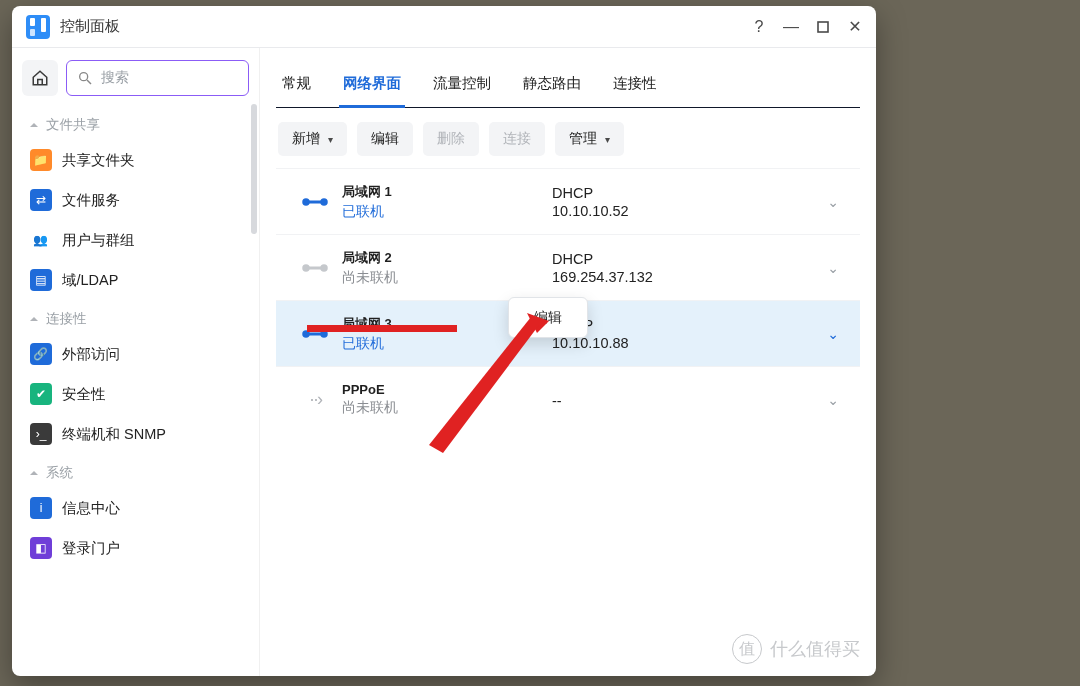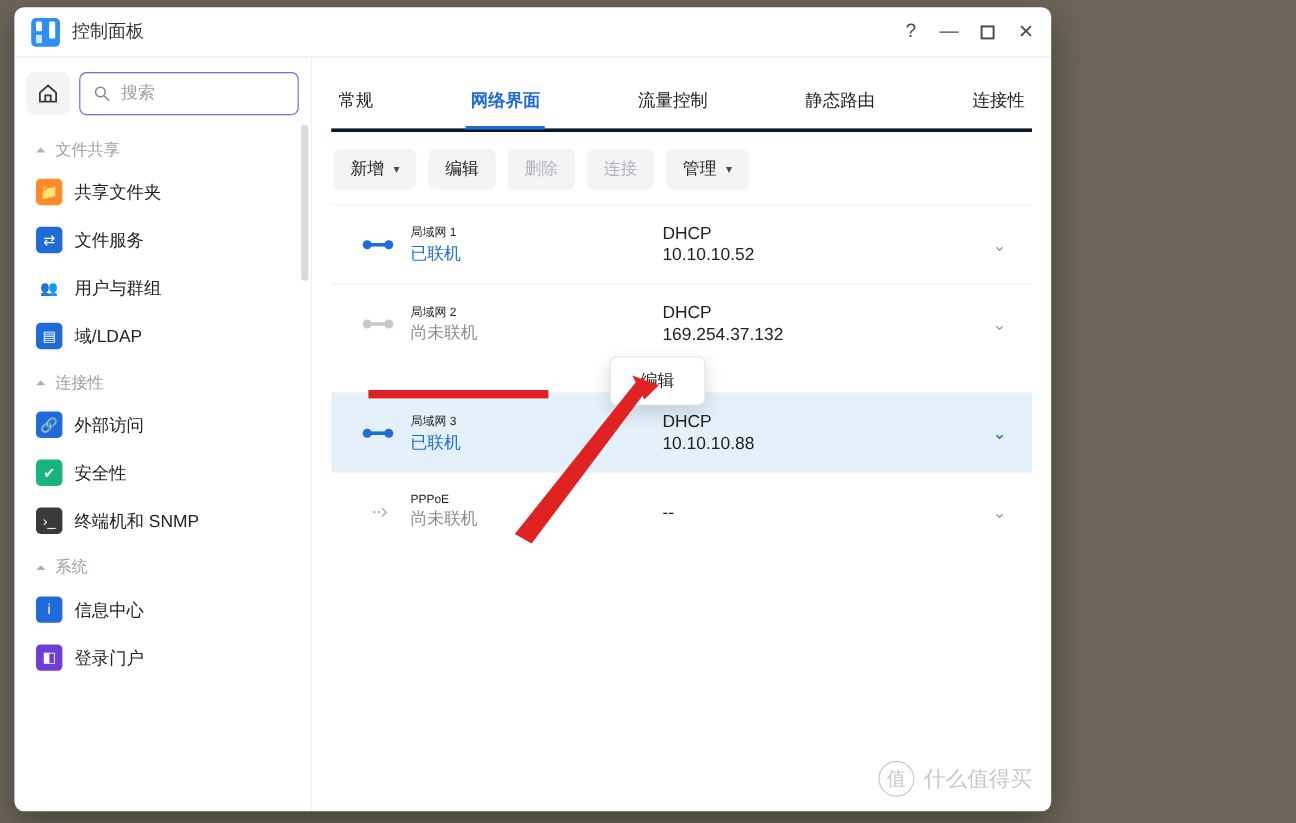--- a/index.html
+++ b/index.html
@@ -28,37 +28,37 @@
   .search-input svg { width:16px; height:16px; stroke:#888; fill:none; stroke-width:2; margin-right:8px; }
   .search-input span { font-size:14px; color:#9aa0a6; }
   .group-hdr { display:flex; align-items:center; gap:6px; font-size:13.5px; color:#9aa0a6; padding:10px 6px 6px 6px; }
   .group-hdr svg { width:12px; height:12px; fill:#b0b3b8; }
   .side-item { display:flex; align-items:center; gap:10px; height:40px; padding:0 8px; border-radius:6px; font-size:14.5px; color:#222; position:relative; }
   .side-item.active { background:#e8eff9; }
   .side-item .icon { width:22px; height:22px; display:flex; align-items:center; justify-content:center; border-radius:4px; color:#fff; font-size:12px; }
   .underline-anno { position:absolute; height:6px; background:#e02222; left:12px; right:60px; bottom:-4px; }
   .content { flex:1; padding:12px 16px 0 16px; display:flex; flex-direction:column; min-width:0; }
   
-  .tabs { display:flex; gap:24px; border-bottom:3px solid #0f172a; padding:4px 2px 0 2px;justify-content:space-between; }
+  .tabs { display:flex; gap:24px; border-bottom:1px solid #0f172a; padding:4px 2px 0 2px; }
   .tab { font-size:14.5px; color:#222; padding:10px 4px 14px 4px; position:relative; }
   .tab.active { color:#1f6bd9; font-weight:600; }
   .tab.active::after { content:""; position:absolute; left:0; right:0; bottom:-1px; height:3px; background:#1f6bd9; }
   
   .toolbar { display:flex; gap:10px; padding:14px 2px 12px 2px; }
   .btn { height:34px; padding:0 14px; background:#f3f4f6; border-radius:5px; font-size:14px; color:#222; display:flex; align-items:center; gap:6px; }
   .btn.disabled { color:#b1b4b9; }
   .btn .caret { font-size:10px; color:#4a4a4a; margin-left:2px; }
   
   .iface-list { flex:1; overflow:auto; }
   .iface-row { display:flex; align-items:center; min-height:66px; padding:10px 12px; border-top:1px solid #f1f2f4; position:relative; }
-  .iface-row.selected { background:#e4f1fb;margin-top:25px; }
+  .iface-row.selected { background:#e4f1fb; }
   .iface-row:first-child { border-top:1px solid #f1f2f4; }
   .col-icon { width:54px; display:flex; align-items:center; justify-content:center; }
   .col-name { width:210px; }
-  .col-name .nm { font-size:10px; font-weight:400; color:#1f1f1f; }
+  .col-name .nm { font-size:13px; font-weight:700; color:#1f1f1f; }
   .col-name .st { font-size:14px; margin-top:2px; }
   .st.on { color:#1f6bd9; }
   .st.off { color:#8a8d92; }
   .col-ip { flex:1; font-size:14.5px; color:#222; }
   .col-ip .proto { }
   .col-ip .addr { margin-top:2px; }
   .col-caret { width:30px; text-align:center; color:#9aa0a6; font-size:14px; }
   .col-caret.active { color:#1f6bd9; }
   .net-icon svg { width:30px; height:14px; }
   .pppoe-icon { color:#b1b4b9; font-size:18px; letter-spacing:-2px; }

